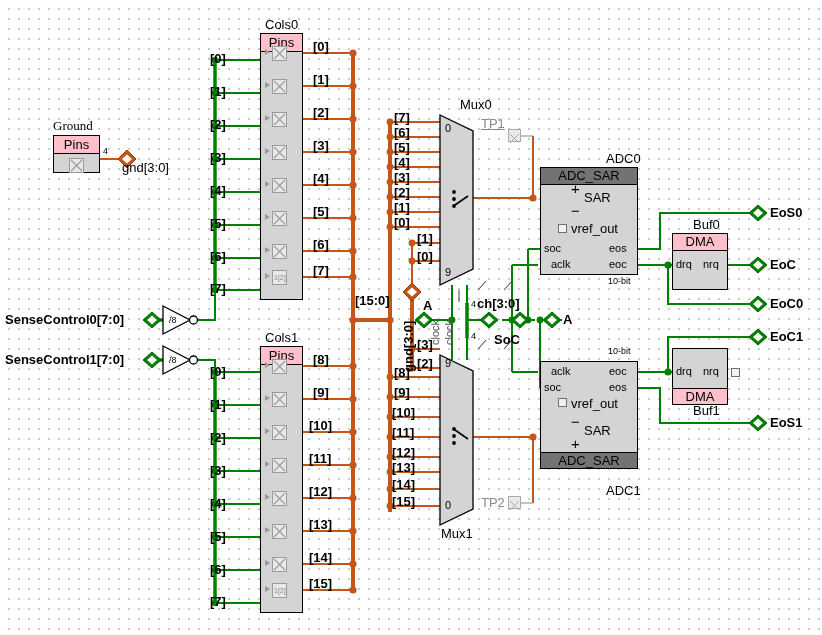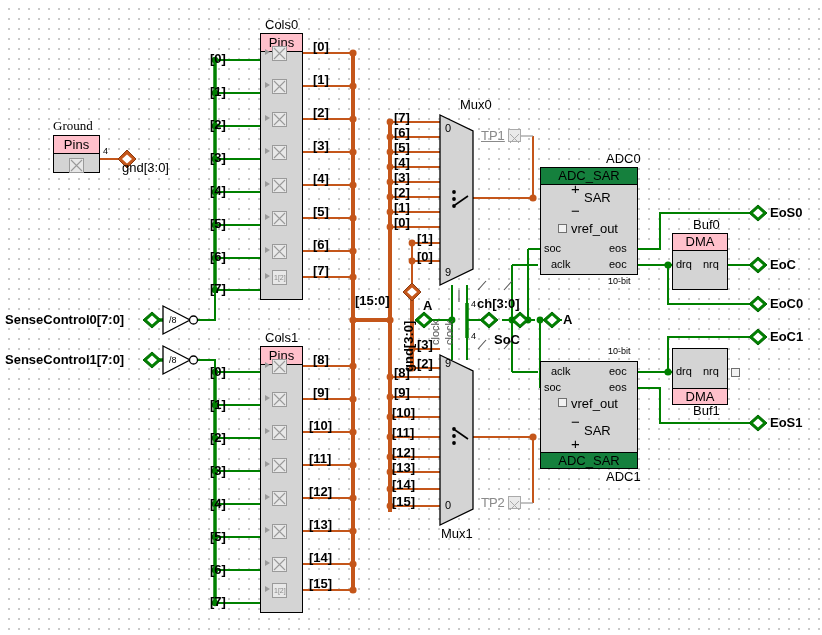--- a/index.html
+++ b/index.html
@@ -63,21 +63,21 @@
     position:absolute;
     width:0;height:0;
     border-top:3.5px solid transparent;
     border-bottom:3.5px solid transparent;
     border-left:5px solid #9a9a9a;
   }
 
   
   .adc{border:1px solid #000;background:#d4d4d4;}
   .adc .band{
-    height:16px;background:#15803d;border-bottom:1px solid #000;
+    height:16px;background:#737373;border-bottom:1px solid #000;
     font-size:13px;text-align:center;line-height:16px;
   }
   .adc .band.bot{border-bottom:none;border-top:1px solid #000;}
 
   
   .dma{border:1px solid #000;background:#d4d4d4;}
   .dma .band{
     height:16px;background:#ffc0cb;border-bottom:1px solid #000;
     font-size:13px;text-align:center;line-height:16px;font-weight:normal;
   }
@@ -578,21 +578,21 @@
 
   <div class="lbl b" style="left:394px;top:366px;">[8]</div>
   <div class="lbl b" style="left:394px;top:386px;">[9]</div>
   <div class="lbl b" style="left:392px;top:406px;">[10]</div>
   <div class="lbl b" style="left:392px;top:426px;">[11]</div>
   <div class="lbl b" style="left:392px;top:446px;">[12]</div>
   <div class="lbl b" style="left:392px;top:461px;">[13]</div>
   <div class="lbl b" style="left:392px;top:478px;">[14]</div>
   <div class="lbl b" style="left:392px;top:495px;">[15]</div>
 
-  <div class="lbl grey" style="left:481px;top:129px;text-decoration:underline;">TP1</div>
+  <div class="lbl grey" style="left:481px;top:117px;text-decoration:underline;">TP1</div>
   <div class="tpbox" style="left:508px;top:129px;">
     <svg width="11" height="11" viewBox="0 0 11 11">
         <path d="M1,1 L10,10 M10,1 L1,10" stroke="#aaa" stroke-width="1" fill="none"></path>
       </svg>
   </div>
   <div class="lbl grey" style="left:481px;top:496px;">TP2</div>
   <div class="tpbox" style="left:508px;top:496px;">
     <svg width="11" height="11" viewBox="0 0 11 11">
         <path d="M1,1 L10,10 M10,1 L1,10" stroke="#aaa" stroke-width="1" fill="none"></path>
       </svg>
@@ -628,21 +628,21 @@
   </div>
   <div class="lbl sm" style="left:551px;top:366px;">aclk</div>
   <div class="lbl sm" style="left:544px;top:382px;">soc</div>
   <div class="lbl sm" style="left:609px;top:366px;">eoc</div>
   <div class="lbl sm" style="left:609px;top:382px;">eos</div>
   <div class="smallsq" style="left:558px;top:398px;"></div>
   <div class="lbl" style="left:571px;top:397px;">vref_out</div>
   <div class="lbl" style="left:571px;top:414px;font-size:15px;">−</div>
   <div class="lbl" style="left:584px;top:424px;">SAR</div>
   <div class="lbl" style="left:571px;top:436px;font-size:15px;">+</div>
-  <div class="lbl" style="left:606px;top:470px;text-align:center;">ADC1</div>
+  <div class="lbl" style="left:606px;top:484px;text-align:center;">ADC1</div>
 
   <div class="lbl" style="left:693px;top:218px;">Buf0</div>
   <div class="comp dma" style="left:672px;top:233px;width:56px;height:57px;">
     <div class="band">DMA</div>
   </div>
   <div class="lbl sm" style="left:676px;top:259px;">drq</div>
   <div class="lbl sm" style="left:703px;top:259px;">nrq</div>
 
   <div class="comp dma" style="left:672px;top:348px;width:56px;height:57px;">
     <div class="band bot" style="position:absolute;left:0;bottom:0;width:100%;box-sizing:border-box;">DMA</div>

